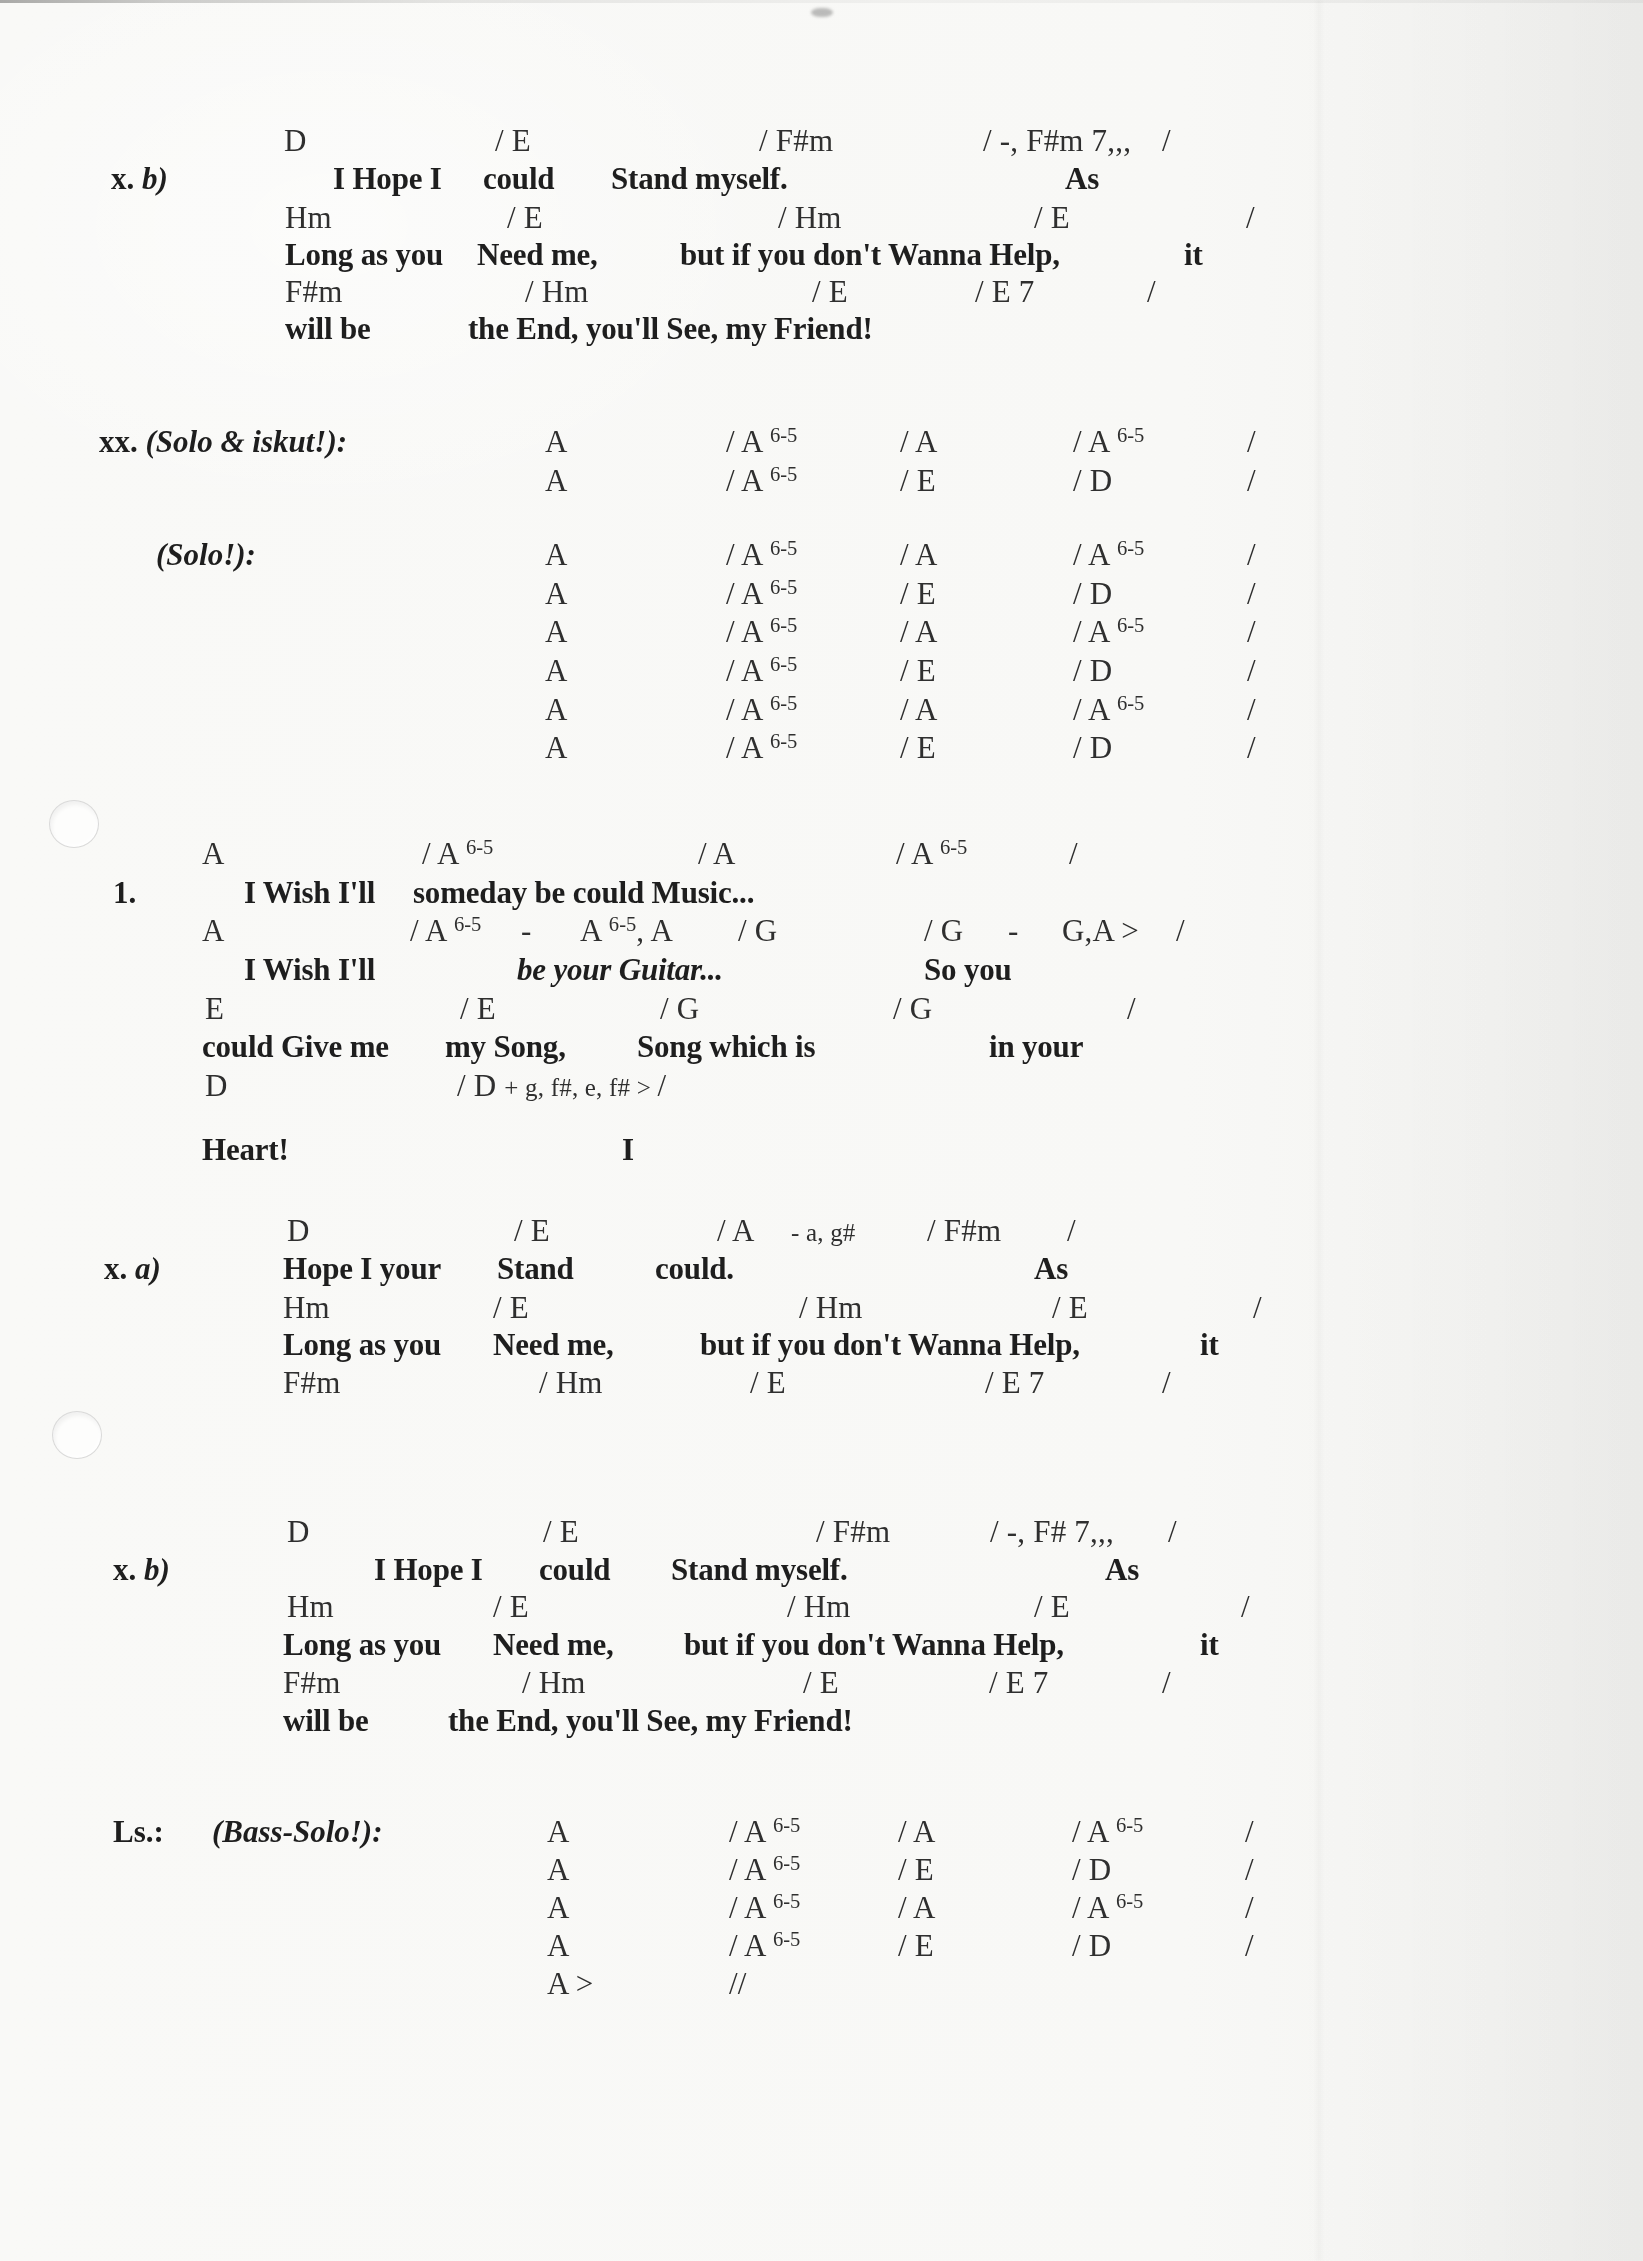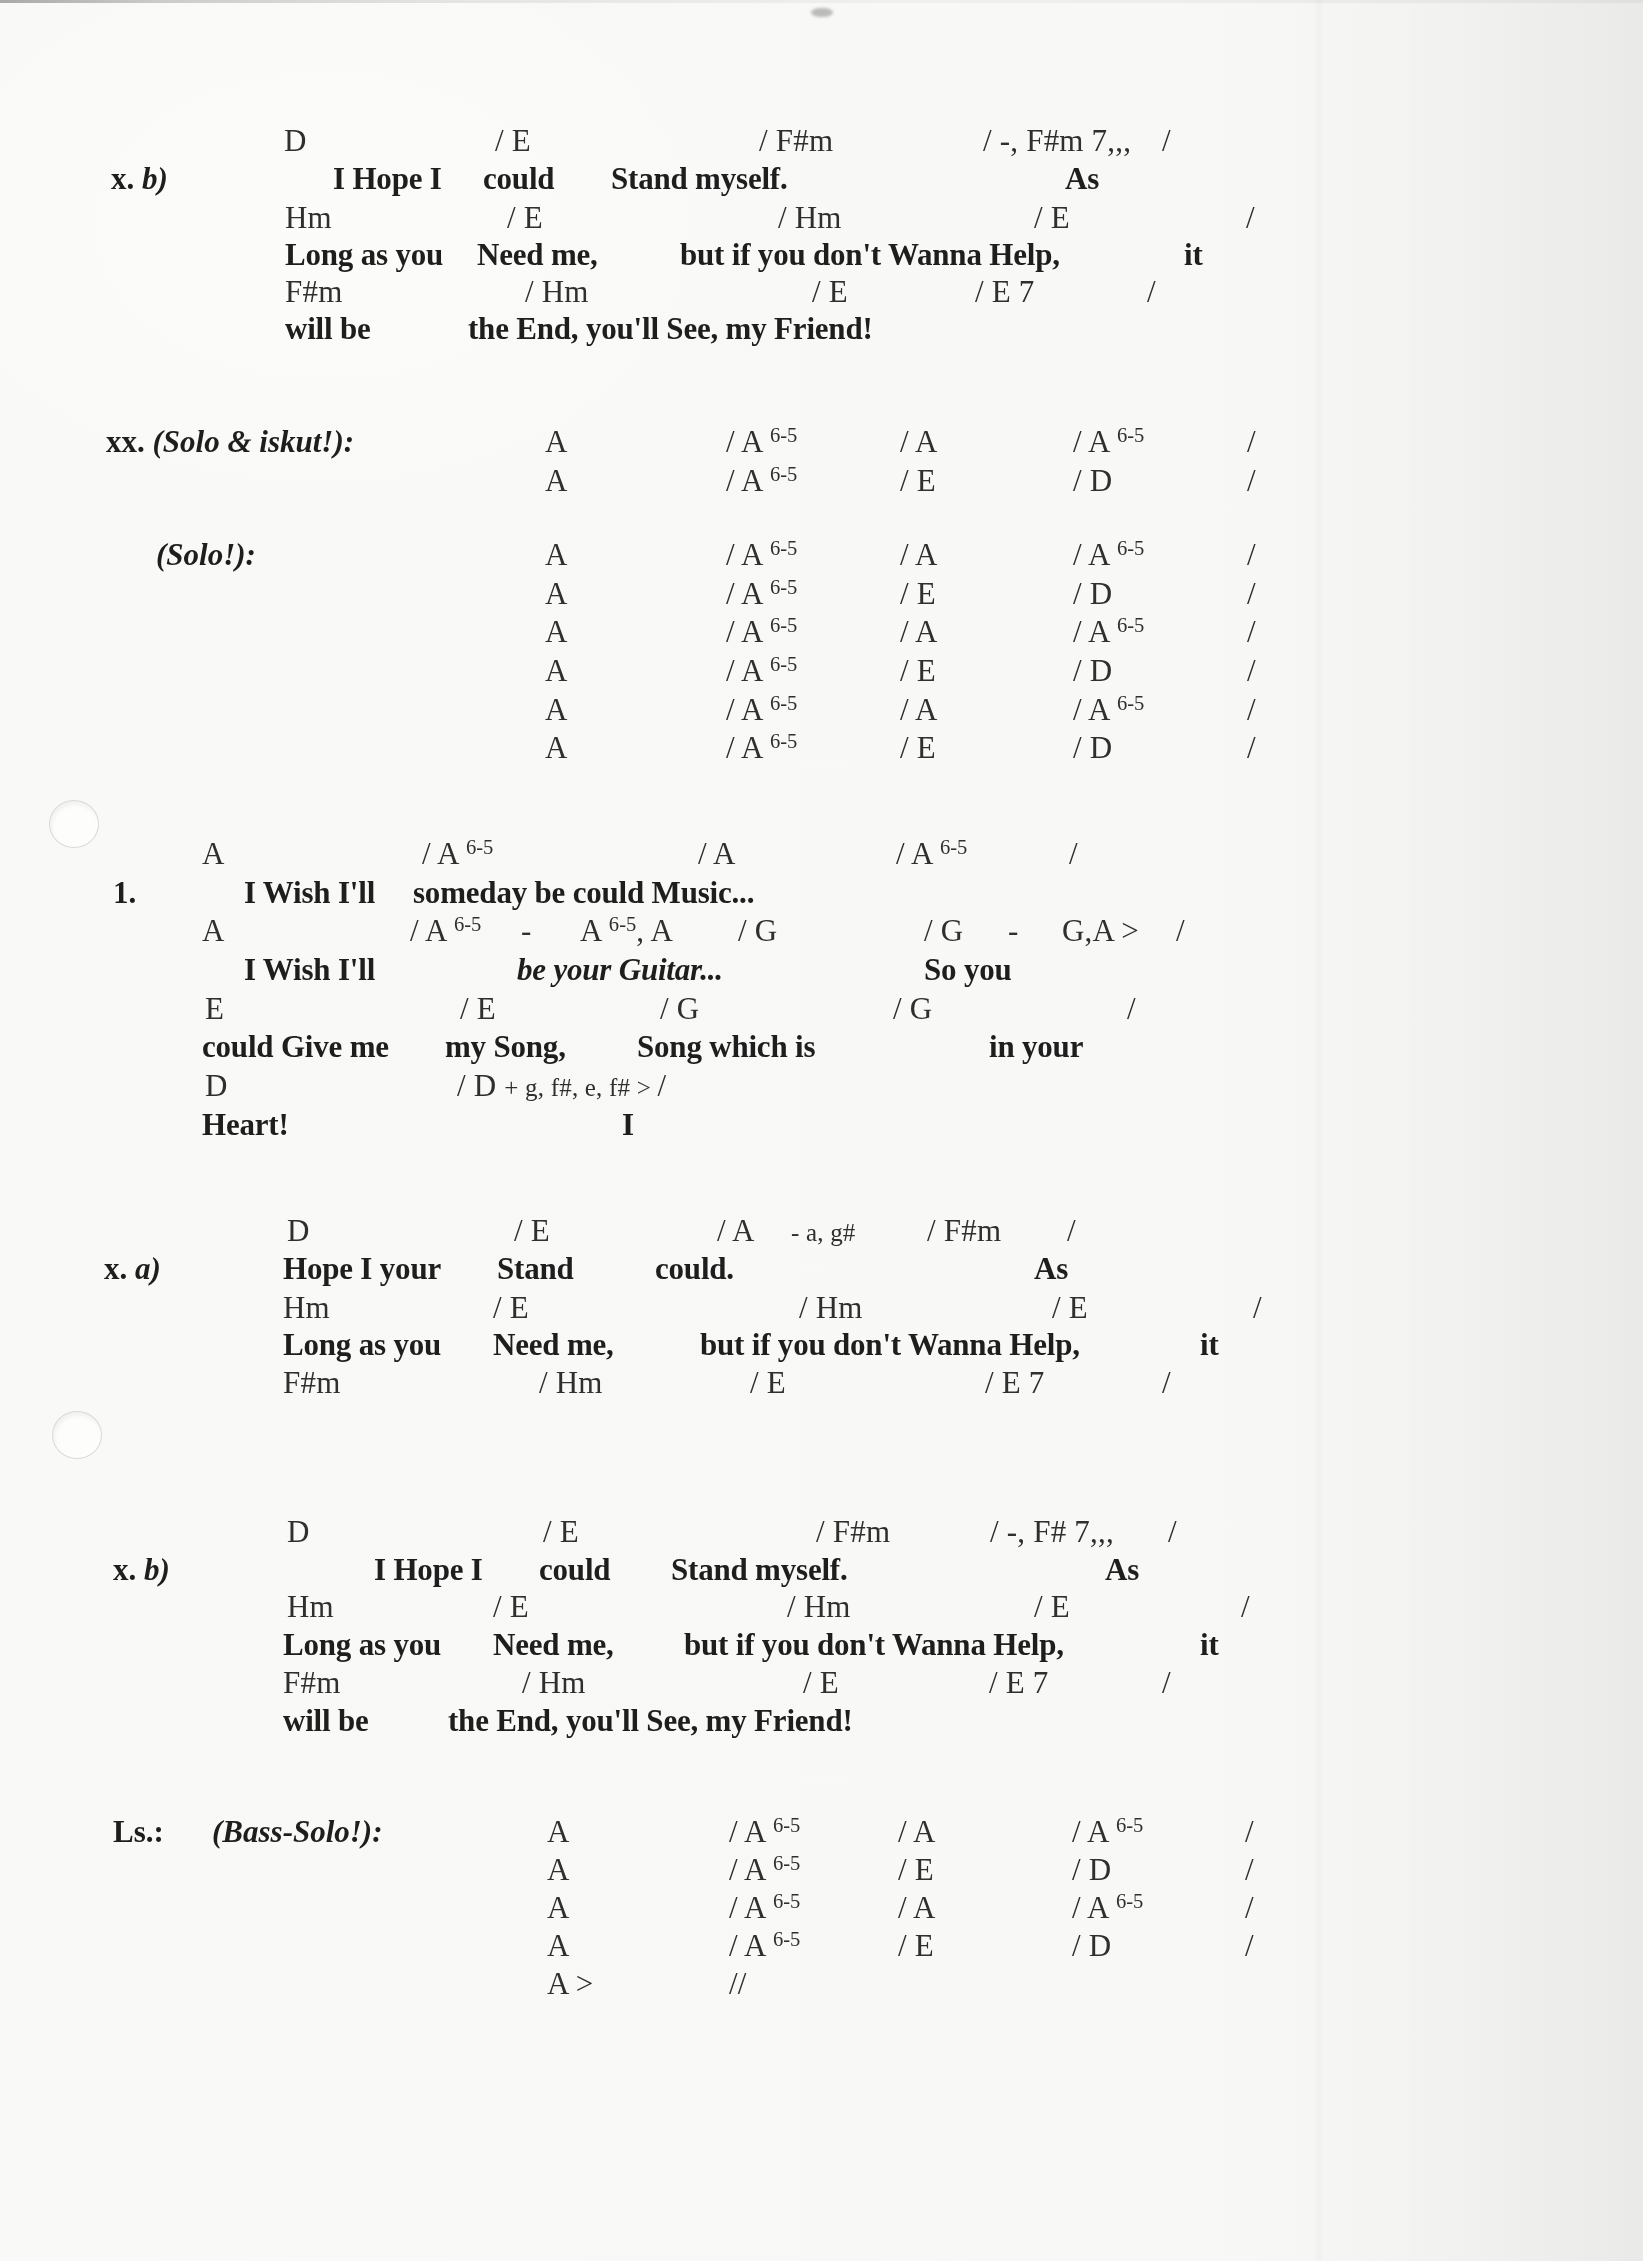--- a/index.html
+++ b/index.html
@@ -95,21 +95,21 @@
         <span class="tok chord" style="left: 525px;"><span>/ Hm</span></span>
         <span class="tok chord" style="left: 812px;"><span>/ E</span></span>
         <span class="tok chord" style="left: 975px;"><span>/ E 7</span></span>
         <span class="tok chord" style="left: 1147px;"><span>/</span></span>
       </div>
       <div class="line" style="top: 311px;">
         <span class="tok lyric" style="left: 285px;"><span>will be</span></span>
         <span class="tok lyric" style="left: 468px;"><span>the End, you'll See, my Friend!</span></span>
       </div>
       <div class="line" style="top: 424px;">
-        <span class="tok label" style="left: 106px;"><span>xx. </span><span class="it">(Solo &amp; iskut!):</span></span>
+        <span class="tok label" style="left: 99px;"><span>xx. </span><span class="it">(Solo &amp; iskut!):</span></span>
         <span class="tok chord" style="left: 545px;"><span>A</span></span>
         <span class="tok chord" style="left: 726px;"><span>/ A </span><span class="sup">6-5</span></span>
         <span class="tok chord" style="left: 900px;"><span>/ A</span></span>
         <span class="tok chord" style="left: 1073px;"><span>/ A </span><span class="sup">6-5</span></span>
         <span class="tok chord" style="left: 1247px;"><span>/</span></span>
       </div>
       <div class="line" style="top: 463px;">
         <span class="tok chord" style="left: 545px;"><span>A</span></span>
         <span class="tok chord" style="left: 726px;"><span>/ A </span><span class="sup">6-5</span></span>
         <span class="tok chord" style="left: 900px;"><span>/ E</span></span>
@@ -197,21 +197,21 @@
       <div class="line" style="top: 1029px;">
         <span class="tok lyric" style="left: 202px;"><span>could Give me</span></span>
         <span class="tok lyric" style="left: 445px;"><span>my Song,</span></span>
         <span class="tok lyric" style="left: 637px;"><span>Song which is</span></span>
         <span class="tok lyric" style="left: 989px;"><span>in your</span></span>
       </div>
       <div class="line" style="top: 1068px;">
         <span class="tok chord" style="left: 205px;"><span>D</span></span>
         <span class="tok chord" style="left: 457px;"><span>/ D </span><span class="sm">+ g, f#, e, f# &gt; </span><span>/</span></span>
       </div>
-      <div class="line" style="top: 1107px;">
+      <div class="line" style="top: 1132px;">
         <span class="tok lyric" style="left: 202px;"><span>Heart!</span></span>
         <span class="tok lyric" style="left: 622px;"><span>I</span></span>
       </div>
       <div class="line" style="top: 1213px;">
         <span class="tok chord" style="left: 287px;"><span>D</span></span>
         <span class="tok chord" style="left: 514px;"><span>/ E</span></span>
         <span class="tok chord" style="left: 717px;"><span>/ A</span></span>
         <span class="tok chord" style="left: 791px;"><span class="sm">- a, g#</span></span>
         <span class="tok chord" style="left: 927px;"><span>/ F#m</span></span>
         <span class="tok chord" style="left: 1067px;"><span>/</span></span>

